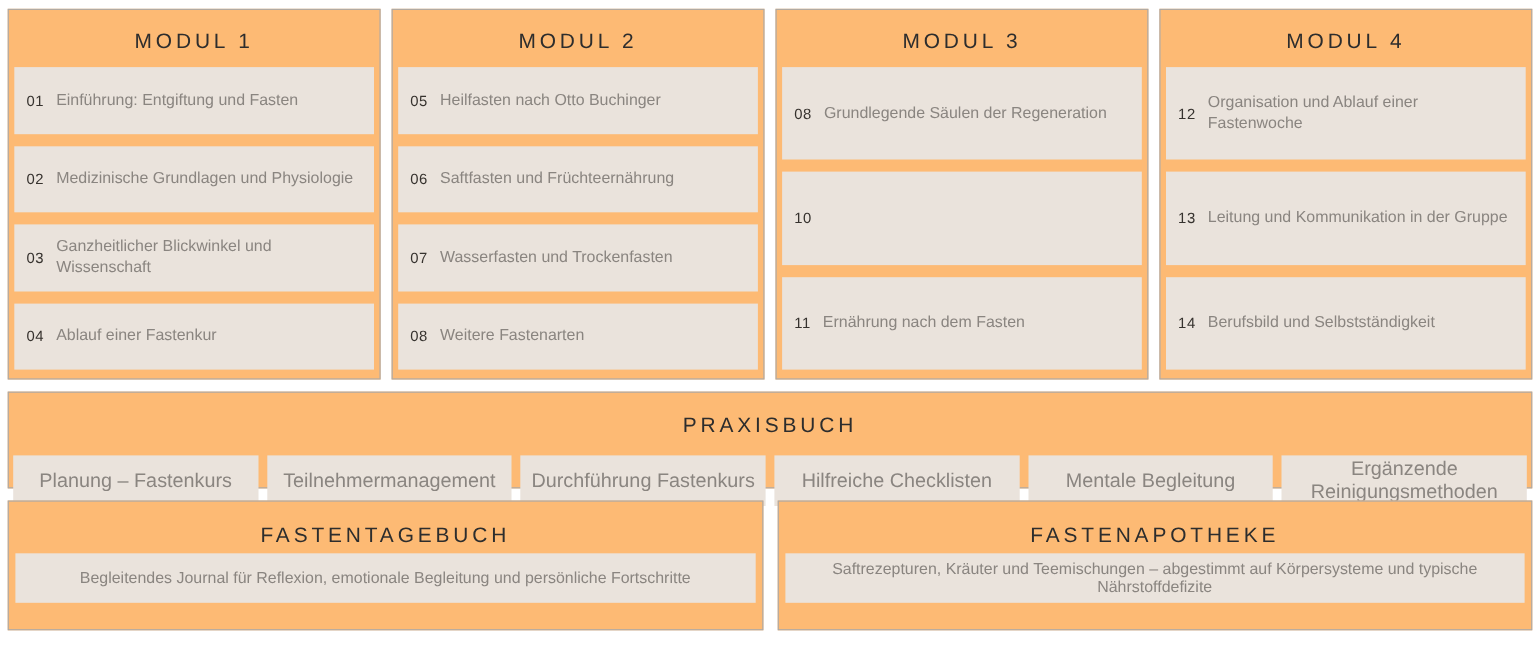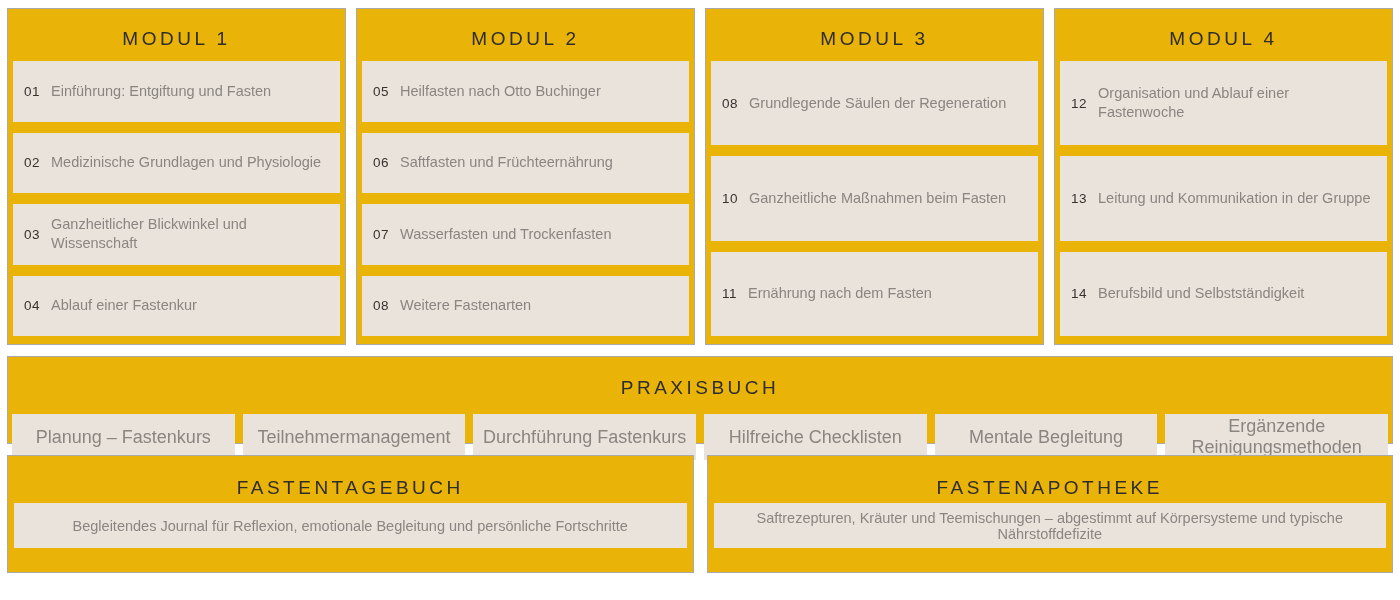--- a/index.html
+++ b/index.html
@@ -7,21 +7,21 @@
   body {
     width: 1400px; height: 600px;
     background: #ffffff;
     font-family: "Liberation Sans", sans-serif;
     overflow: hidden;
   }
   .page { padding: 8px 7px 3px 7px; width: 1400px; height: 600px; }
 
   .panel {
     border: 1px solid #a9a9a9;
-    background: #eab308;
+    background: #fdba74;
     justify-content: center;
   }
 
   .section-title {
     text-align: center;
     font-size: 19px;
     letter-spacing: 3.5px;
     color: #2d2d2d;
     line-height: 24px;
     white-space: nowrap;
@@ -167,21 +167,20 @@
 
     <div class="panel module-card">
       <div class="section-title">MODUL 3</div>
       <div class="module-items">
         <div class="module-item">
           <span class="item-number">08</span>
           <span class="item-label">Grundlegende Säulen der Regeneration</span>
         </div>
         <div class="module-item">
           <span class="item-number">10</span>
-          <span class="item-label">Ganzheitliche Maßnahmen beim Fasten</span>
         </div>
         <div class="module-item">
           <span class="item-number">11</span>
           <span class="item-label">Ernährung nach dem Fasten</span>
         </div>
       </div>
     </div>
 
     <div class="panel module-card">
       <div class="section-title">MODUL 4</div>

